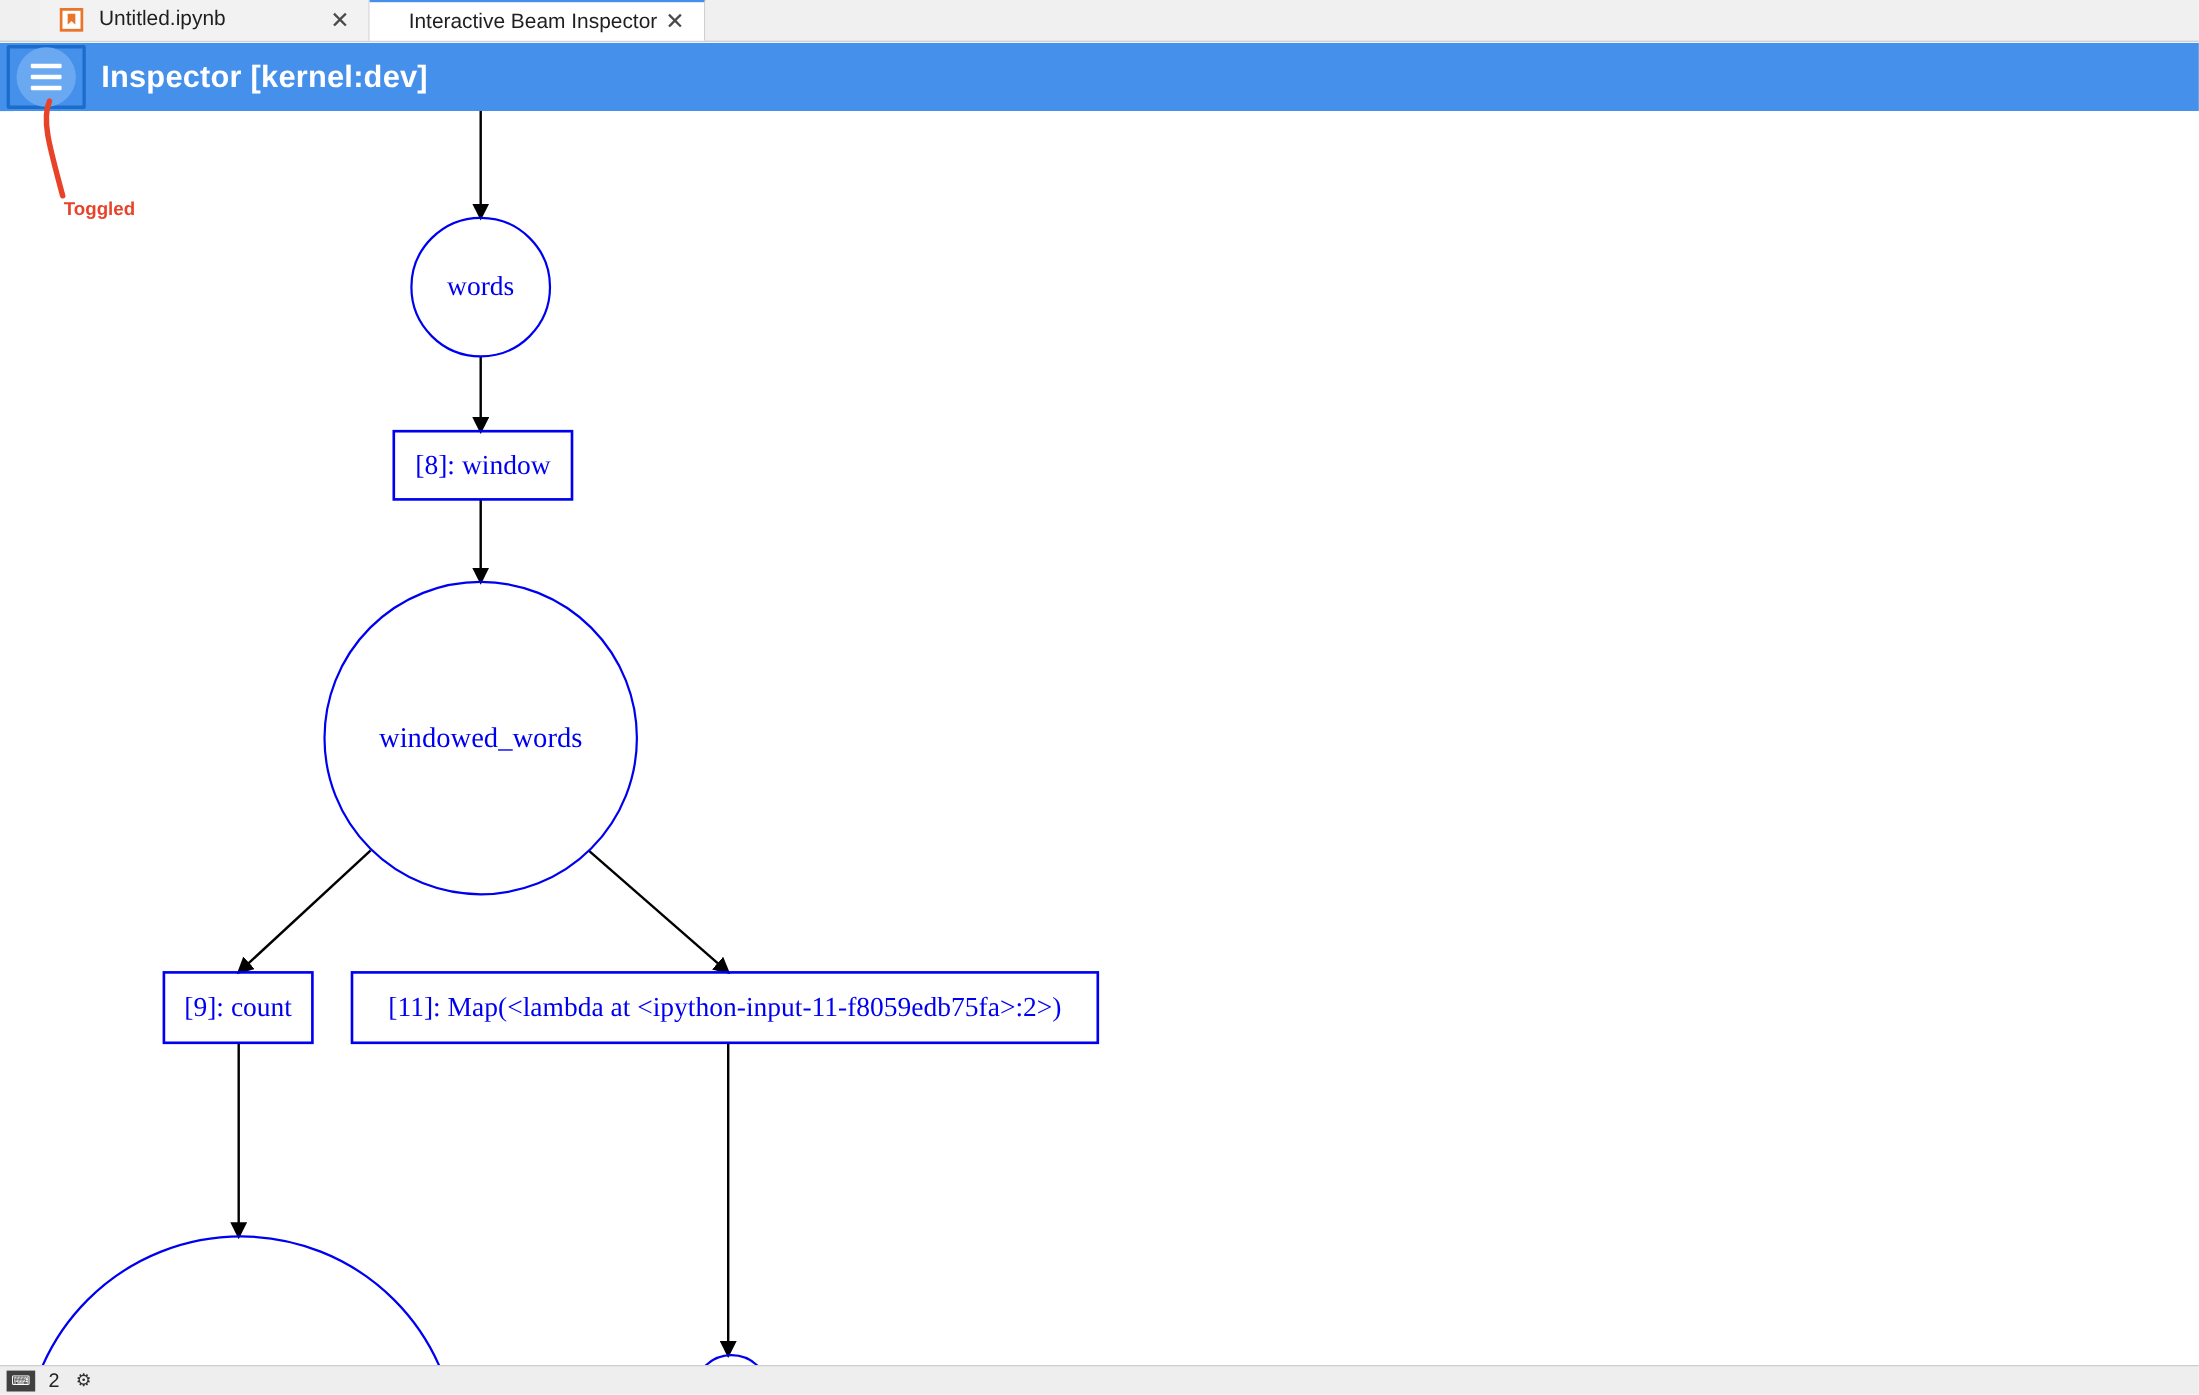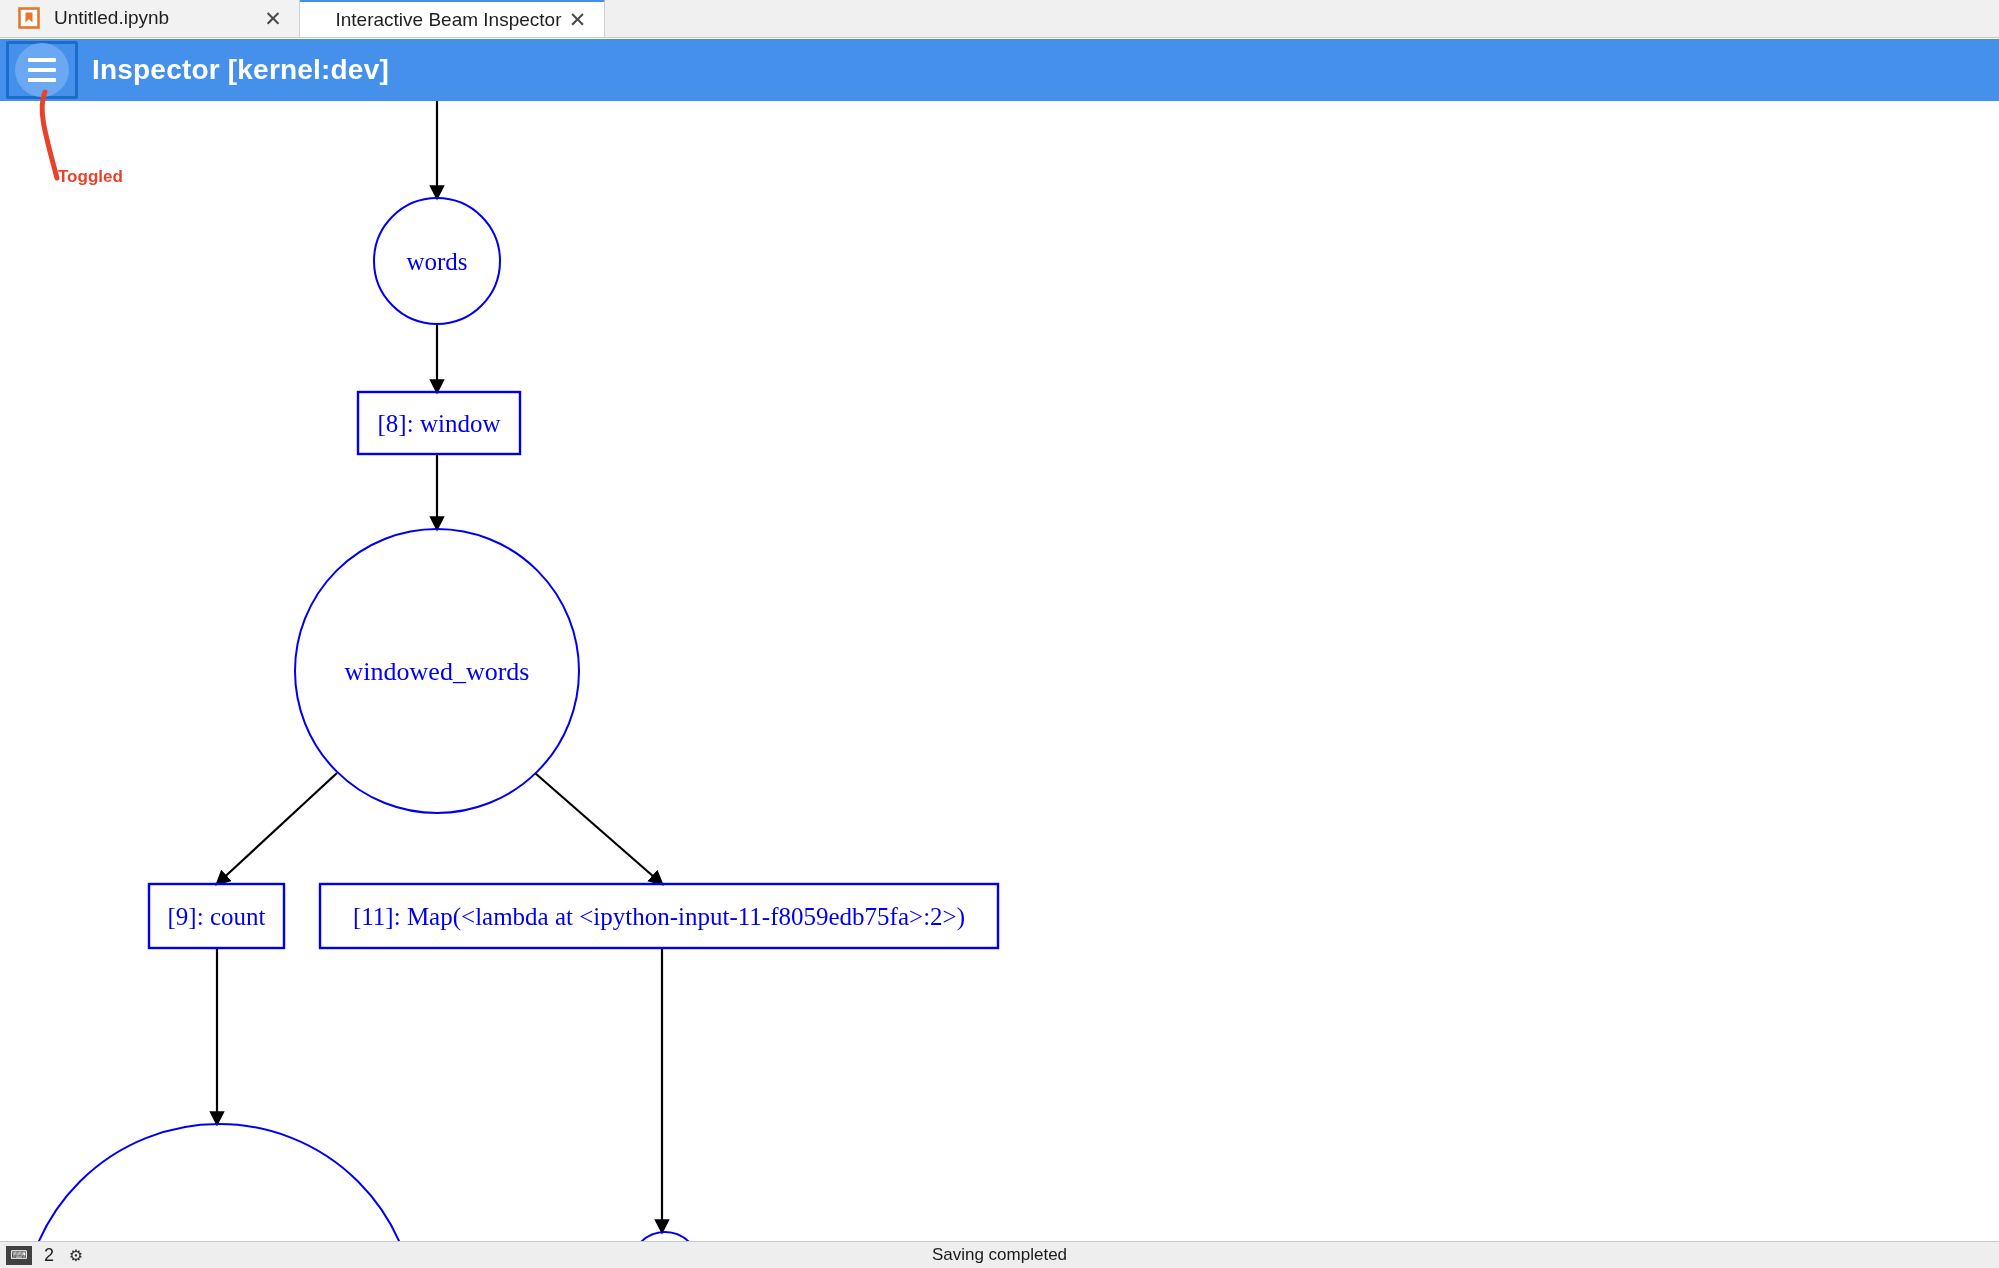--- a/index.html
+++ b/index.html
@@ -37,20 +37,21 @@
     color: #1f1f1f;
     position: relative;
     cursor: pointer;
     background: #f3f3f3;
     border-right: 1px solid #d0d0d0;
     white-space: nowrap;
   }
   .tab.inactive {
     background: #f2f2f2;
     width: 300px;
+    margin-left: 36px;
   }
   .tab.active {
     background: #ffffff;
     border-top: 3px solid #4590eb;
     width: 305px;
     justify-content: center;
     padding-left: 14px;
   }
   .tab-icon {
     width: 22px;
@@ -146,21 +147,21 @@
 
   
   #annot-svg {
     position: absolute;
     left: 0; top: 0;
     pointer-events: none;
   }
   #annot-text {
     position: absolute;
     left: 58px;
-    top: 167px;
+    top: 180px;
     color: #e8432a;
     font-size: 17px;
     font-weight: bold;
     font-family: "Liberation Sans", sans-serif;
   }
 
   
   #statusbar {
     position: absolute;
     left: 0; bottom: 0;
@@ -281,14 +282,13 @@
   <path d="M 45 92 C 38 108 44 130 57 178" stroke="#e8432a" stroke-width="5" fill="none" stroke-linecap="round"></path>
 </svg>
 <div id="annot-text">Toggled</div>
 
 <div id="statusbar">
   <div class="sb-left">
     <span class="sb-sq">⌨</span>
     <span class="sb-count">2</span>
     <span class="sb-chip">⚙</span>
   </div>
-  <div class="sb-center">Saving completed</div>
 </div>
 
 </body></html>

